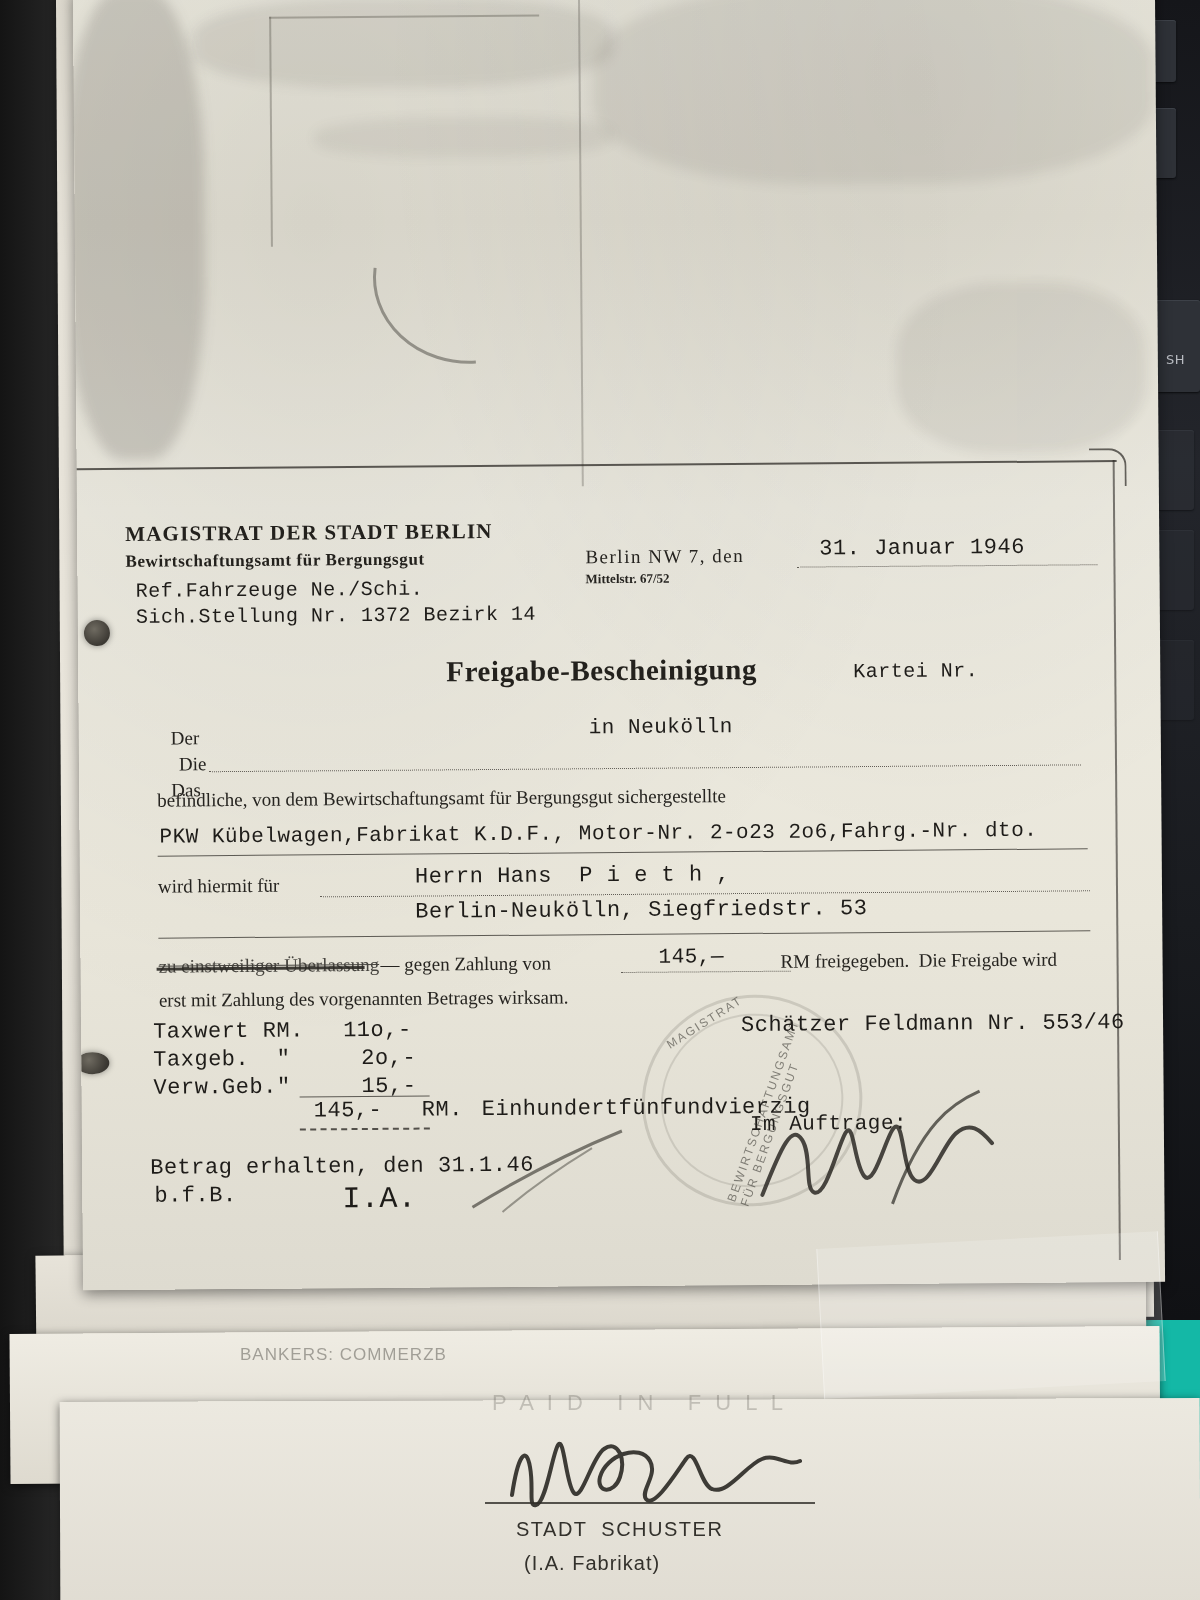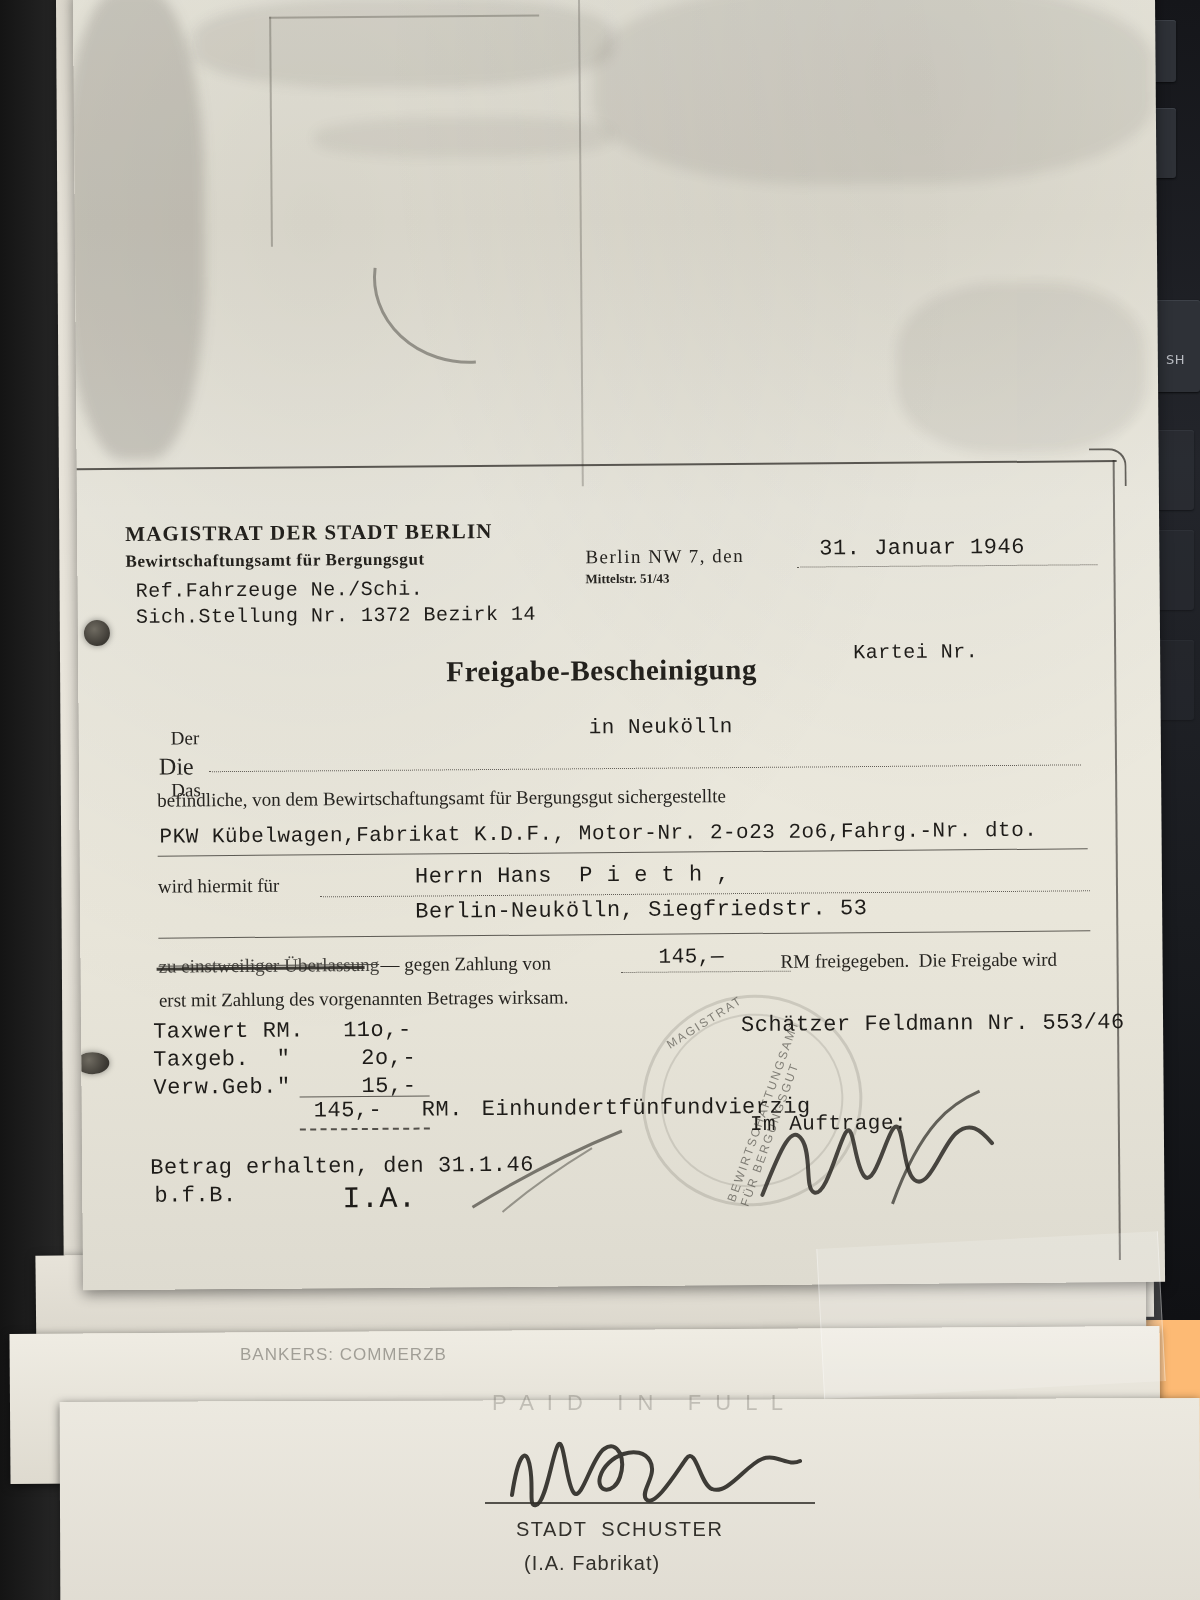--- a/index.html
+++ b/index.html
@@ -5,21 +5,21 @@
   html, body {
     margin: 0;
     padding: 0;
     background: #1a1a1a;
   }
   #page {
     position: relative;
     width: 1200px;
     height: 1600px;
     overflow: hidden;
-    background: #fdba74;
+    background: #14b8a6;
     font-family: "Liberation Serif", serif;
   }
 
   
   .keyboard-area {
     position: absolute;
     top: 0; right: 0;
     width: 130px; height: 1320px;
     background: linear-gradient(180deg,#15161a 0%, #23252b 35%, #191b1f 70%, #101114 100%);
   }
@@ -275,29 +275,29 @@
     <div class="form-corner"></div>
     <div class="form-border-right"></div>
 
     <div class="t bold-serif" style="left:48px; top:532px; font-size:21px;">MAGISTRAT DER STADT BERLIN</div>
     <div class="t bold-serif" style="left:48px; top:562px; font-size:17px; letter-spacing:.6px;">Bewirtschaftungsamt für Bergungsgut</div>
 
     <div class="t type" style="left:58px; top:590px; font-size:20px;">Ref.Fahrzeuge Ne./Schi.</div>
     <div class="t type" style="left:58px; top:616px; font-size:20px;">Sich.Stellung Nr. 1372 Bezirk 14</div>
 
     <div class="t formtxt" style="left:508px; top:560px; font-size:19px; letter-spacing:1.5px;">Berlin NW 7, den</div>
-    <div class="t formtxt" style="left:508px; top:585px; font-size:13px; font-weight:bold;">Mittelstr. 51/43</div>
+    <div class="t formtxt" style="left:508px; top:585px; font-size:13px; font-weight:bold;">Mittelstr. 67/52</div>
     <div class="dotline" style="left:720px; top:582px; width:300px;"></div>
     <div class="t type" style="left:742px; top:552px; font-size:22px;">31. Januar 1946</div>
 
     <div class="t bold-serif" style="left:368px; top:668px; font-size:29px; letter-spacing:.6px;">Freigabe-Bescheinigung</div>
-    <div class="t type" style="left:775px; top:657px; font-size:20px;">Kartei Nr.</div>
+    <div class="t type" style="left:775px; top:676px; font-size:20px;">Kartei Nr.</div>
 
     <div class="t formtxt" style="left:92px; top:738px; font-size:19px;">Der</div>
-    <div class="t formtxt" style="left:80px; top:764px; font-size:24px;">Die</div>
+    <div class="t formtxt" style="left:100px; top:764px; font-size:19px;">Die</div>
     <div class="t formtxt" style="left:92px; top:790px; font-size:19px;">Das</div>
     <div class="dotline" style="left:130px; top:782px; width:872px;"></div>
     <div class="t type" style="left:510px; top:730px; font-size:21px;">in Neukölln</div>
 
     <div class="t formtxt" style="left:78px; top:800px; font-size:19px;">befindliche, von dem Bewirtschaftungsamt für Bergungsgut sichergestellte</div>
 
     <div class="t type" style="left:80px; top:836px; font-size:21px;">PKW Kübelwagen,Fabrikat K.D.F., Motor-Nr. 2-o23 2o6,Fahrg.-Nr. dto.</div>
     <div class="solidline" style="left:78px; top:866px; width:930px;"></div>
 
     <div class="t formtxt" style="left:78px; top:886px; font-size:19px;font-family:Liberation Serif, serif;">wird hiermit für</div>

